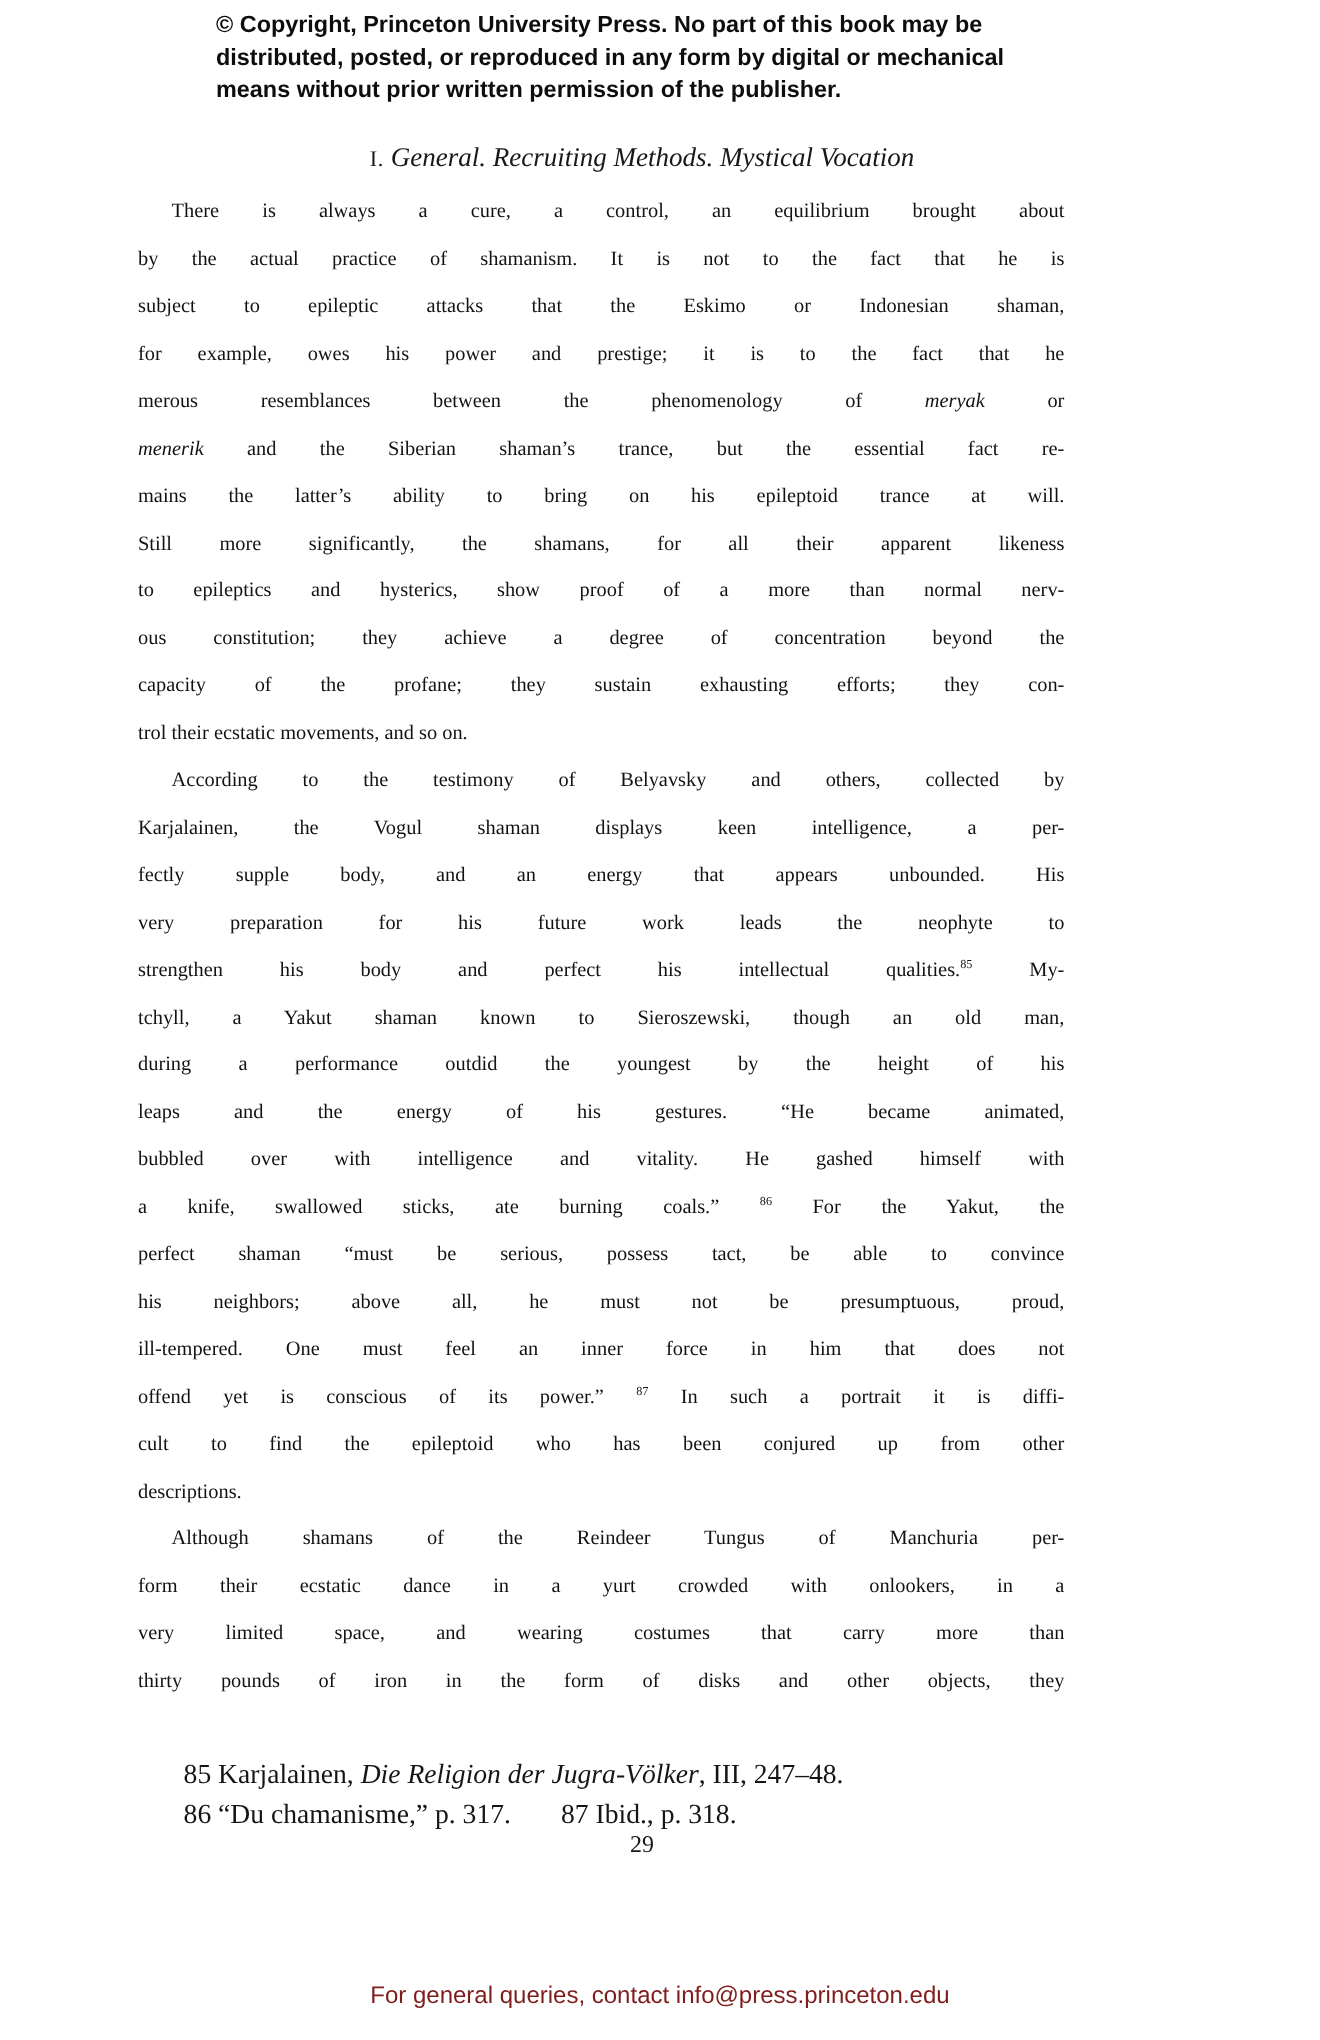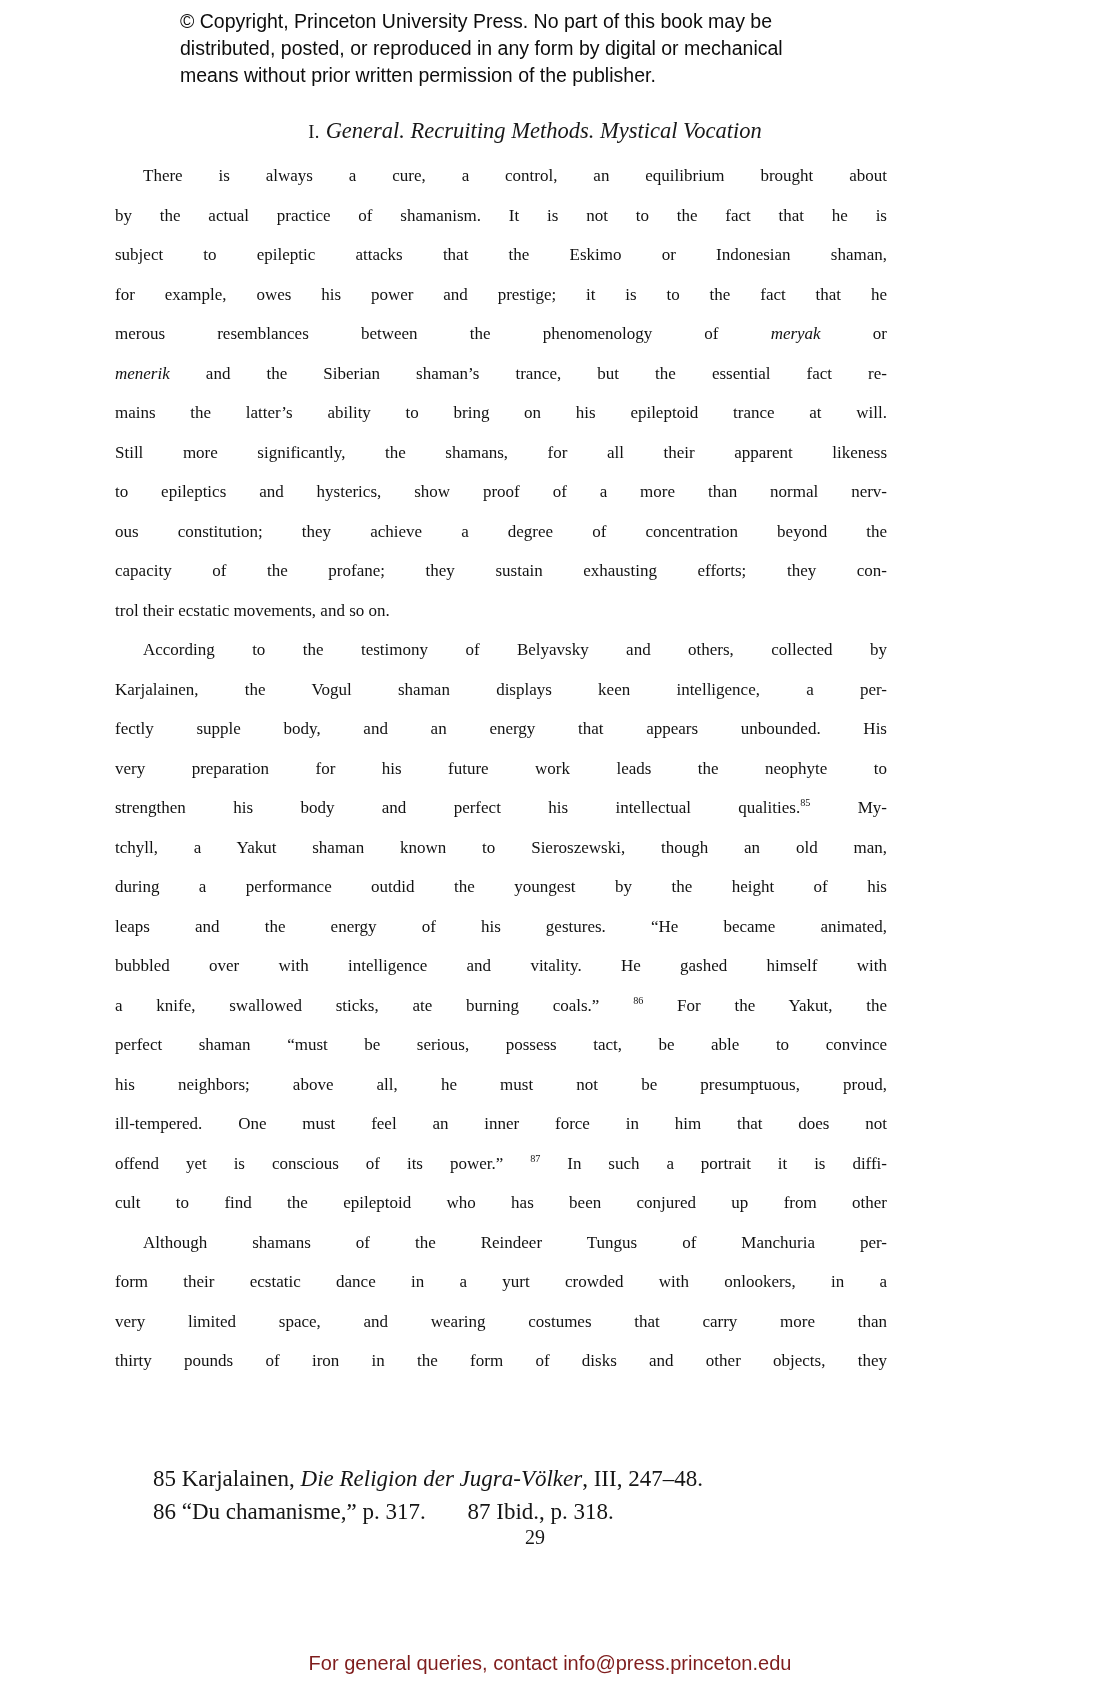--- a/index.html
+++ b/index.html
@@ -9,21 +9,21 @@
     font-family: "Liberation Serif", serif;
     color: #141414;
     overflow: hidden;
   }
   .page { position: relative; width: 1100px; height: 1700px; background: #ffffff; }
 
   
   .copyright {
     position: absolute; left: 180px; top: 8px; width: 680px;
     font-family: "Liberation Sans", sans-serif;
-    font-size: 19.5px; line-height: 27px; color: #0d0d0d;
+    font-size: 19.5px; line-height: 27px; color: #0d0d0d; font-weight: bold;
   }
   .copyright .line { text-align: left; }
 
   
   .heading {
     position: absolute; left: 149px; top: 118px; width: 772px;
     text-align: center; font-size: 22.5px; color: #181818;
     white-space: nowrap;
   }
   .heading .num { font-size: 18.5px; letter-spacing: 0.5px; }
@@ -103,20 +103,21 @@
         <div class="line"><span>tchyll, a Yakut shaman known to Sieroszewski, though an old man,</span></div>
         <div class="line"><span>during a performance outdid the youngest by the height of his</span></div>
         <div class="line"><span>leaps and the energy of his gestures. “He became animated,</span></div>
         <div class="line"><span>bubbled over with intelligence and vitality. He gashed himself with</span></div>
         <div class="line"><span>a knife, swallowed sticks, ate burning coals.” </span><span class="sup">86</span><span> For the Yakut, the</span></div>
         <div class="line"><span>perfect shaman “must be serious, possess tact, be able to convince</span></div>
         <div class="line"><span>his neighbors; above all, he must not be presumptuous, proud,</span></div>
         <div class="line"><span>ill-tempered. One must feel an inner force in him that does not</span></div>
         <div class="line"><span>offend yet is conscious of its power.” </span><span class="sup">87</span><span> In such a portrait it is diffi-</span></div>
         <div class="line"><span>cult to find the epileptoid who has been conjured up from other</span></div>
+        <div class="line last"><span>descriptions.</span></div>
       </div>
     <div class="para justified">
         <div class="line"><span>Although shamans of the Reindeer Tungus of Manchuria per-</span></div>
         <div class="line"><span>form their ecstatic dance in a yurt crowded with onlookers, in a</span></div>
         <div class="line"><span>very limited space, and wearing costumes that carry more than</span></div>
         <div class="line"><span>thirty pounds of iron in the form of disks and other objects, they</span></div>
       </div>
   </div>
 
   <div class="footnotes">

